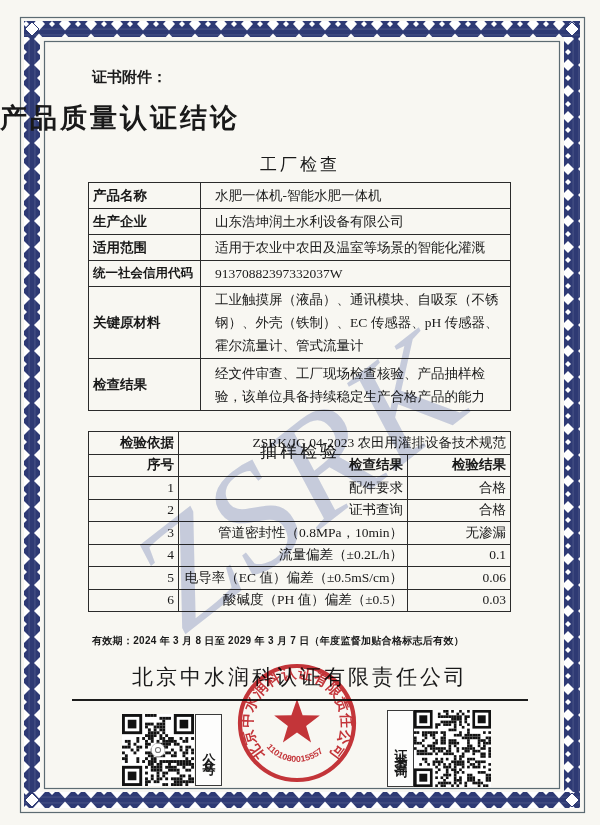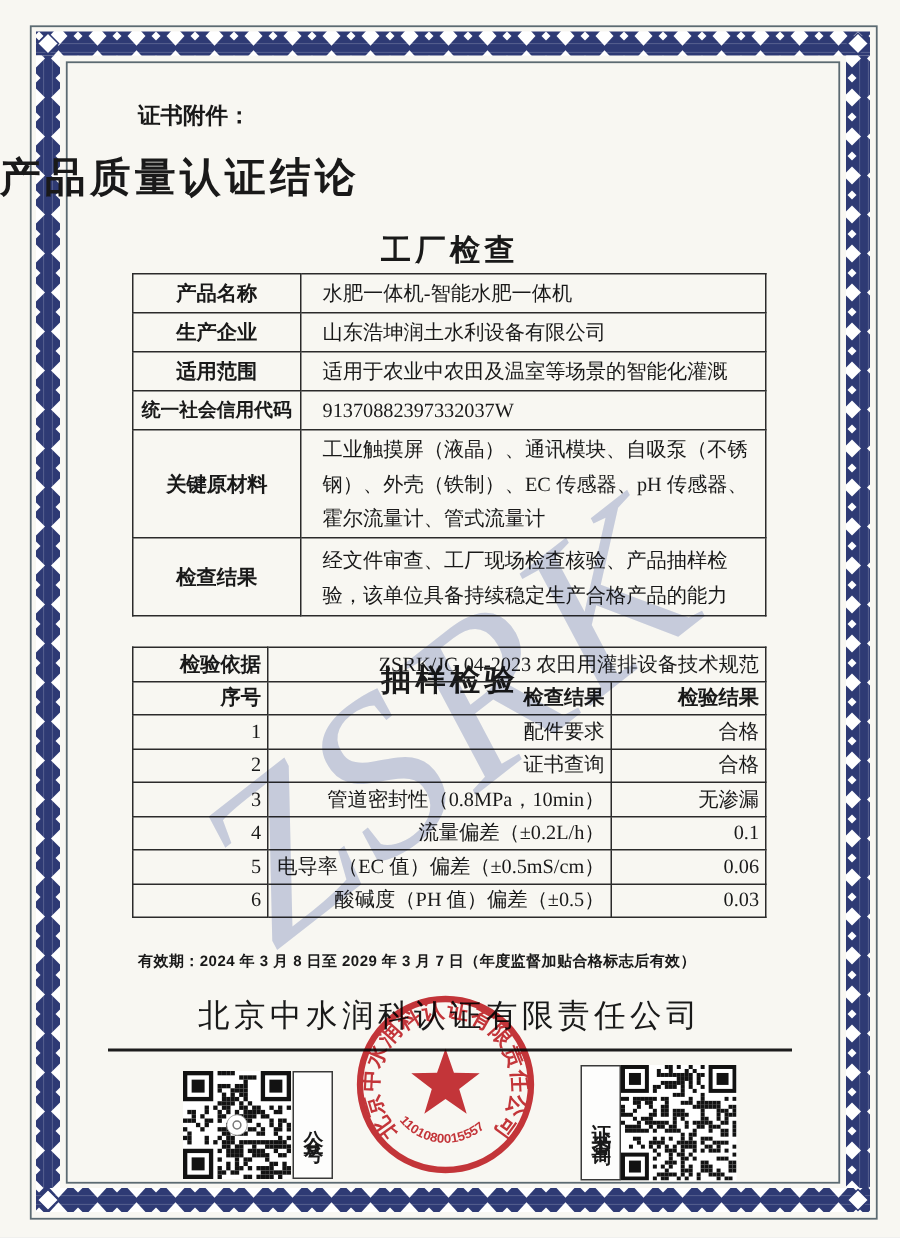--- a/index.html
+++ b/index.html
@@ -8,29 +8,29 @@
     background:#f8f7f2;overflow:hidden;color:#191919;
     font-family:"Liberation Serif","DejaVu Serif",serif;
   }
   .frame{position:absolute;left:0;top:0;}
   .attachment{position:absolute;left:92px;top:68px;font-size:15px;font-weight:700;
     font-family:"Liberation Sans","DejaVu Sans",sans-serif;}
   .doc-title{position:absolute;left:0;right:0;top:100px;
     font-size:27px;font-weight:700;letter-spacing:3px;
     font-family:"Liberation Sans","DejaVu Sans",sans-serif;}
   .section-title{position:absolute;left:0;right:0;text-align:center;
-    font-size:20px;font-weight:700;letter-spacing:3px;
+    font-size:17px;font-weight:400;letter-spacing:3px;
     font-family:"Liberation Sans","DejaVu Sans",sans-serif;}
   .sec1{top:153px;}
   .sec2{top:400px;margin-top:40px;}
   table{border-collapse:collapse;table-layout:fixed;position:absolute;
     font-size:13.5px;background:transparent;}
   td{border:1px solid #2b2b2b;padding:1px 4px;vertical-align:middle;}
   .t1{left:88px;top:182px;width:422px;}
-  .t1 .lbl{text-align:center;font-weight:700;margin-left:39px;}
+  .t1 .lbl{font-weight:700;margin-left:39px;}
   .t1 .val{text-align:left;padding-left:14px;padding-right:8px;line-height:23px;}
   .t1 tr{height:23px;}
   .t1 tr.tall1{height:49px;}
   .t1 tr.tall2{height:52px;}
   .t2{left:88px;top:431px;width:422px;}
   .t2 td{text-align:right;}
   .t2 .lbl{font-weight:700;}
   .t2 tr{height:22.5px;}
   .validity{position:absolute;left:92px;top:634px;font-size:10px;font-weight:700;
     letter-spacing:0.3px;font-family:"Liberation Sans","DejaVu Sans",sans-serif;}

